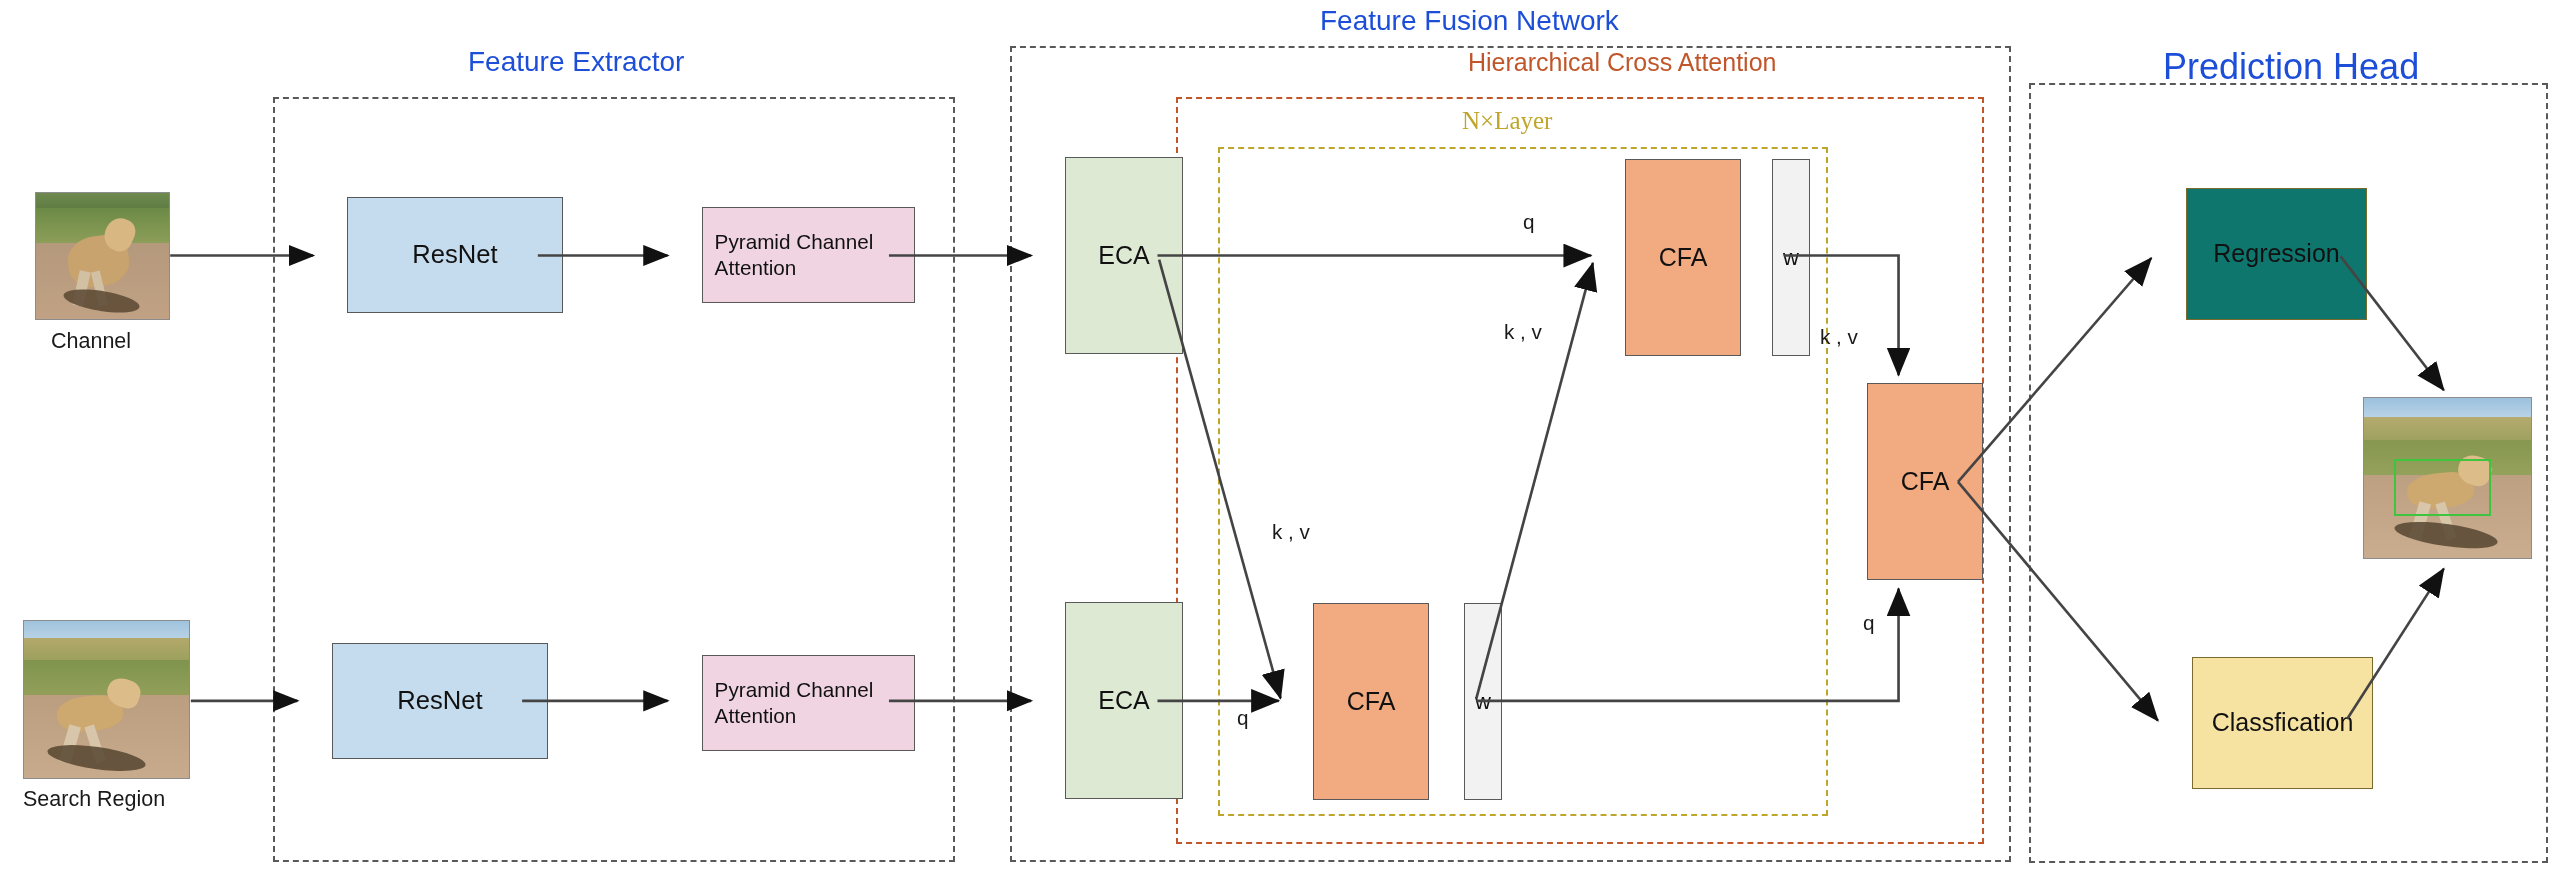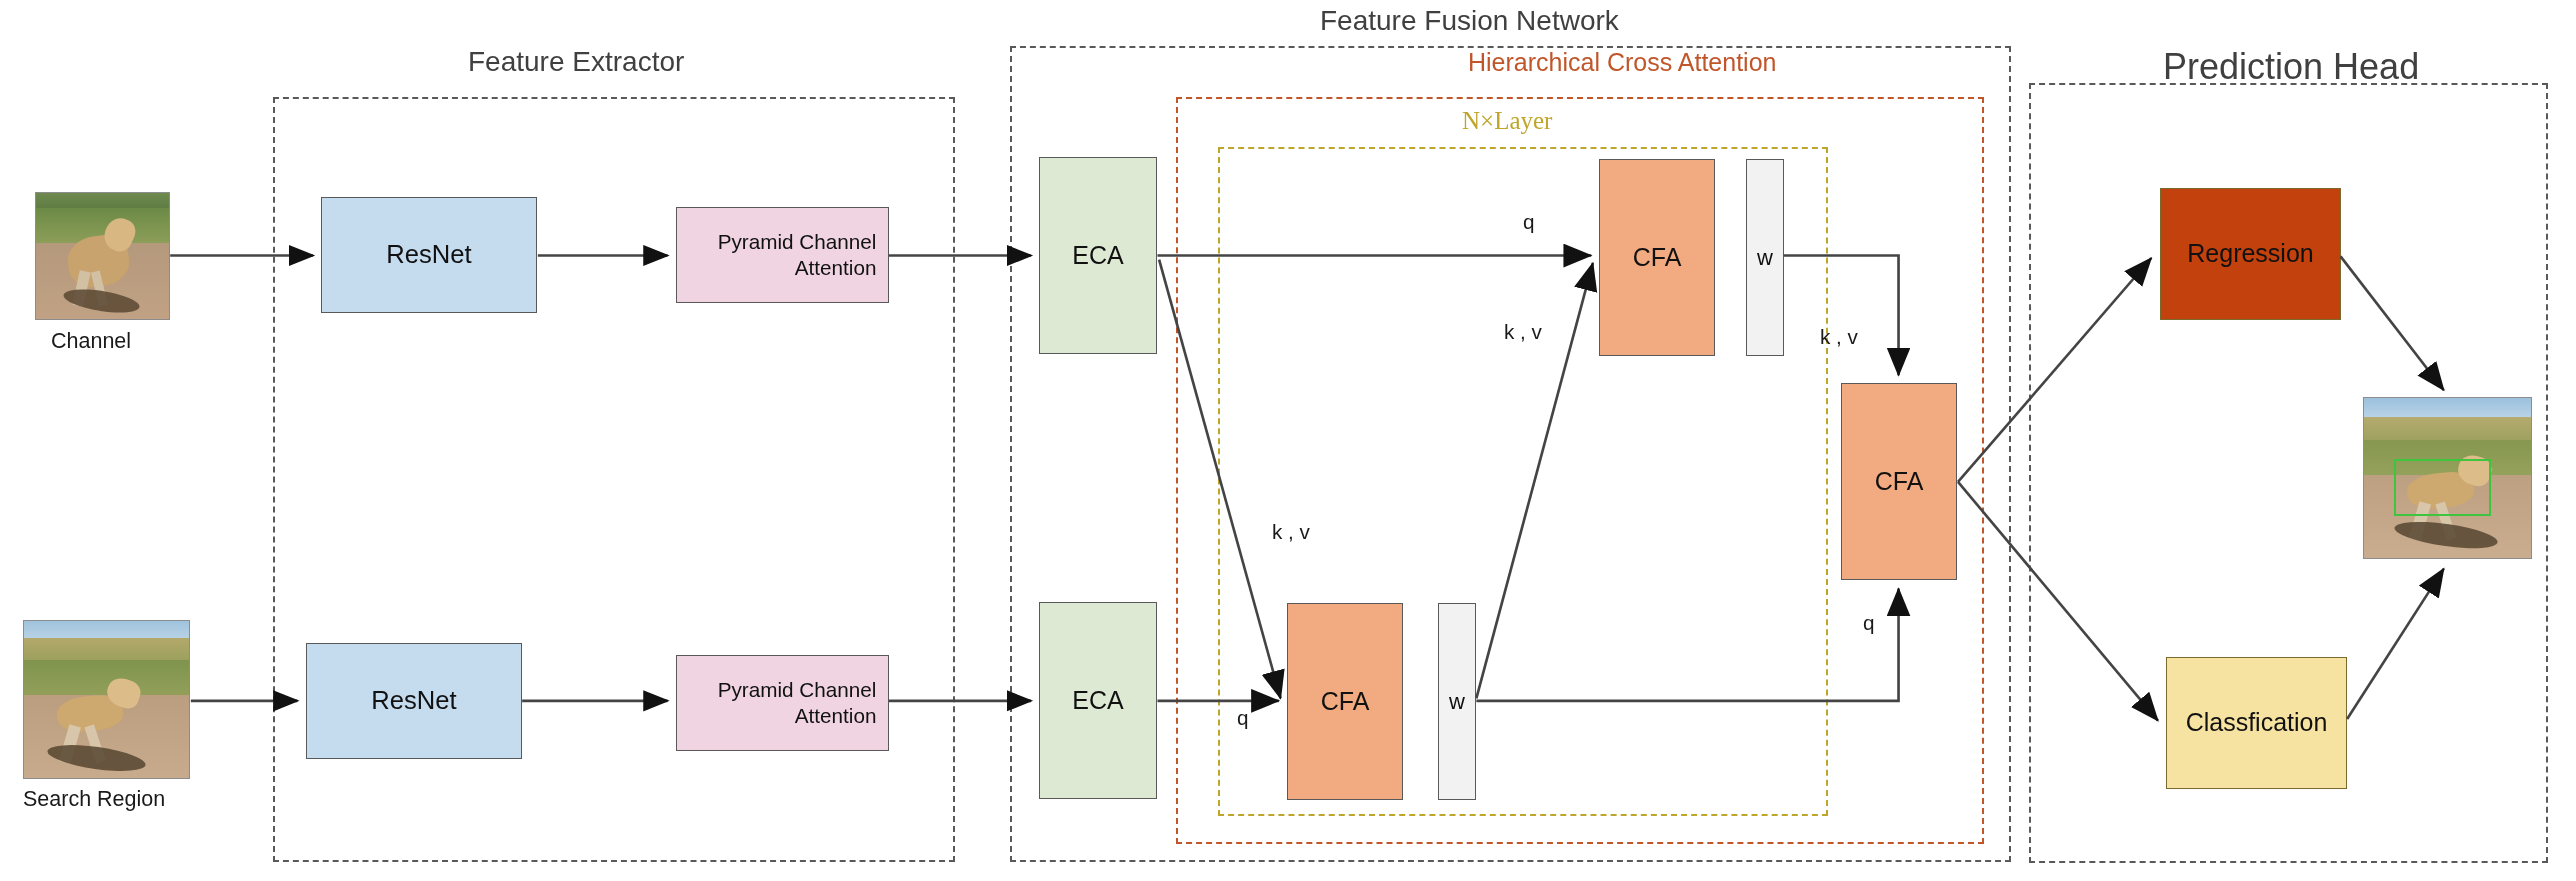--- a/index.html
+++ b/index.html
@@ -1,21 +1,21 @@
 <!DOCTYPE html>
 <html style="font-size:13.2px"><head>
 <meta charset="utf-8">
 <style>
   html,body{margin:0;padding:0;background:#ffffff;}
   body{width:2576px;height:882px;font-family:"Liberation Sans",sans-serif;overflow:hidden;}
   #stage{position:relative;width:2576px;height:882px;background:#fff;}
   svg.layer{position:absolute;left:0;top:0;width:2576px;height:882px;pointer-events:none;}
-  .node{position:absolute;box-sizing:border-box;display:flex;align-items:center;justify-content:center;text-align:right;
-        border:1.7px solid #595959;color:#111;line-height:1.25;}
-  .grp-title{position:absolute;white-space:nowrap;color:#404040;}
+  .node{position:absolute;box-sizing:border-box;display:flex;align-items:center;justify-content:center;text-align:left;
+        border:1.7px solid #595959;color:#111;line-height:1.25;margin-left:26px;}
+  .grp-title{position:absolute;white-space:nowrap;color:#1d4ed8;}
   .arrow-lbl{position:absolute;white-space:nowrap;color:#1a1a1a;font-size:20.7px;}
   .dashbox{position:absolute;box-sizing:border-box;}
   .thumb{position:absolute;box-sizing:border-box;border:1.7px solid #8c8c8c;overflow:hidden;}
   .cap{position:absolute;white-space:nowrap;font-size:21.5px;color:#1a1a1a;}
   .sky{position:absolute;left:0;right:0;}
   .grass{position:absolute;left:0;right:0;}
   .road{position:absolute;left:0;right:0;}
   .animal{position:absolute;}
   .gbox{position:absolute;box-sizing:border-box;border:2.5px solid #3fc43f;}
 </style>
@@ -89,21 +89,21 @@
   <div class="node" style="left:676px;top:655px;width:213px;height:96px;background:#F0D4E2;font-size:20.7px;padding:0 11.6px;">Pyramid Channel Attention</div>
 
   <div class="node" style="left:1039px;top:602px;width:118px;height:197px;background:#DEE9D4;font-size:25px;">ECA</div>
 
   <div class="node" style="left:1287px;top:603px;width:116px;height:197px;background:#F2AB80;font-size:25px;">CFA</div>
 
   <div class="node" style="left:1438px;top:603px;width:38px;height:197px;background:#F2F2F2;font-size:22px;">w</div>
 
   <div class="node" style="left:1841px;top:383px;width:116px;height:197px;background:#F2AB80;font-size:25px;">CFA</div>
 
-  <div class="node" style="left:2160px;top:188px;width:181px;height:132px;background:#c2410c;border-color:#7a6a2e;font-size:25px;">Regression</div>
+  <div class="node" style="left:2160px;top:188px;width:181px;height:132px;background:#0f766e;border-color:#7a6a2e;font-size:25px;">Regression</div>
 
   <div class="node" style="left:2166px;top:657px;width:181px;height:132px;background:#F7E3A1;border-color:#7a6a2e;font-size:25px;">Classfication</div>
 
   <div class="arrow-lbl" style="left:1523px;top:210px;">q</div>
   <div class="arrow-lbl" style="left:1504px;top:320px;">k , v</div>
   <div class="arrow-lbl" style="left:1272px;top:520px;">k , v</div>
   <div class="arrow-lbl" style="left:1237px;top:706px;">q</div>
   <div class="arrow-lbl" style="left:1820px;top:325px;">k , v</div>
   <div class="arrow-lbl" style="left:1863px;top:611px;">q</div>
 

